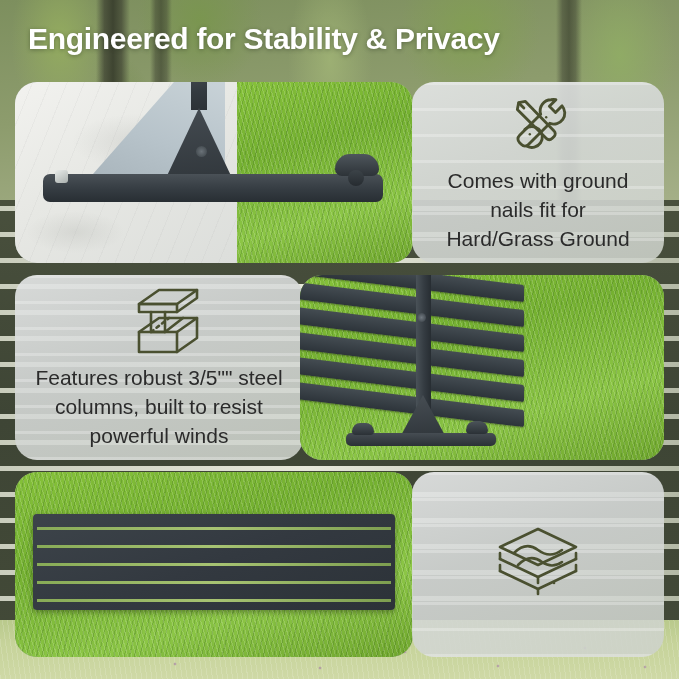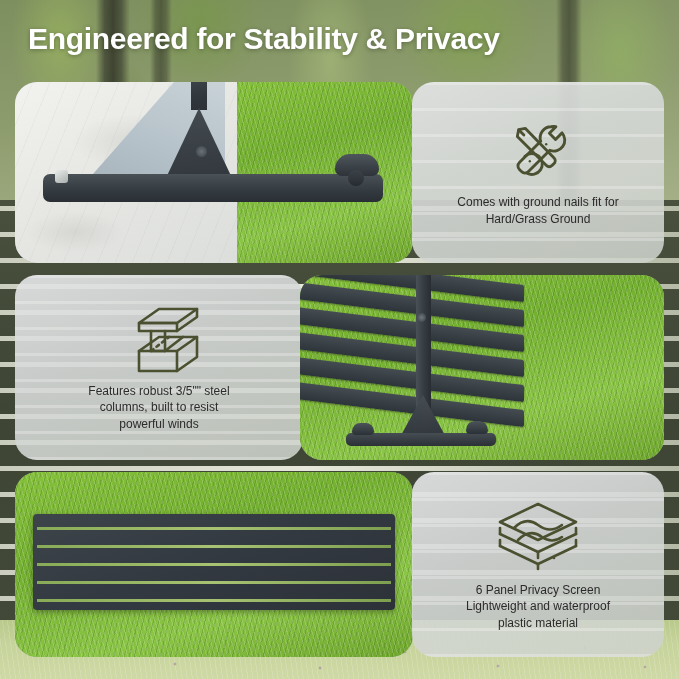--- a/index.html
+++ b/index.html
@@ -79,21 +79,21 @@
   }
   .info .slatshine {
     position:absolute; inset:0; pointer-events:none;
     background:repeating-linear-gradient(180deg, rgba(255,255,255,.26) 0 3px, transparent 3px 26px);
   }
   .icon { position:relative; z-index:2; margin-bottom:6px; }
   .icon svg { display:block; }
   .caption {
     position:relative; z-index:2;
     text-align:center; color:#2b2b2b;
-    font-size:12px; line-height:1.38; padding:0 14px;
+    font-size:21px; line-height:1.38; padding:0 14px;
     white-space:pre-line;
   }
 
   
   .photo { background:#9aa39a; }
   .photo .px { position:absolute; }
 
   
   .grass {
     background:
@@ -329,17 +329,14 @@
         <path d="M8 48 L46 66 L84 48"></path>
         <path d="M8 48 L8 42"></path>
           <path d="M84 48 L84 42"></path>
         <path d="M46 54 L46 60"></path>
           <path d="M46 66 L46 71"></path>
         <path d="M22 30 Q34 18 46 27 Q58 36 70 27"></path>
         <path d="M26 42 Q38 30 50 39 Q60 46 70 39"></path>
         <circle cx="62" cy="60" r="1.3" fill="#4a5030" stroke="none"></circle>
       </svg>
     </div>
-    <div class="caption">6 Panel Privacy Screen
-Lightweight and waterproof
-plastic material</div>
   </div>
 </div>
 
 </body></html>

